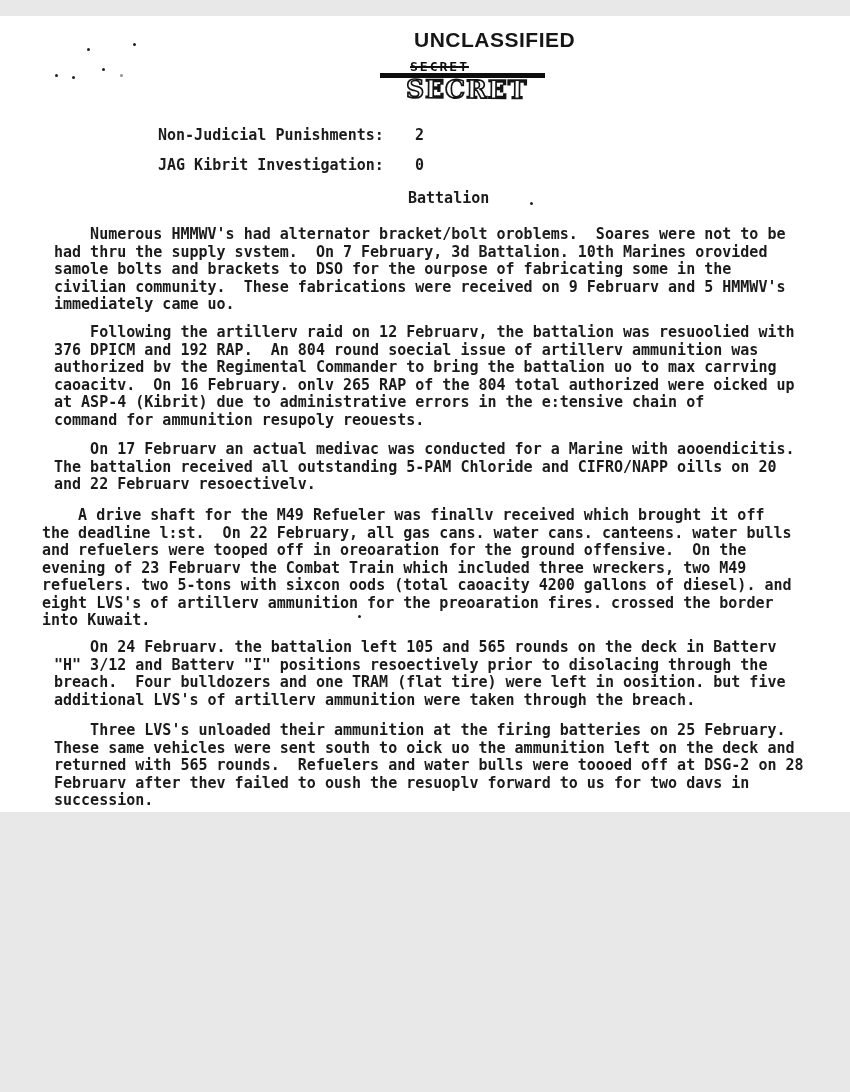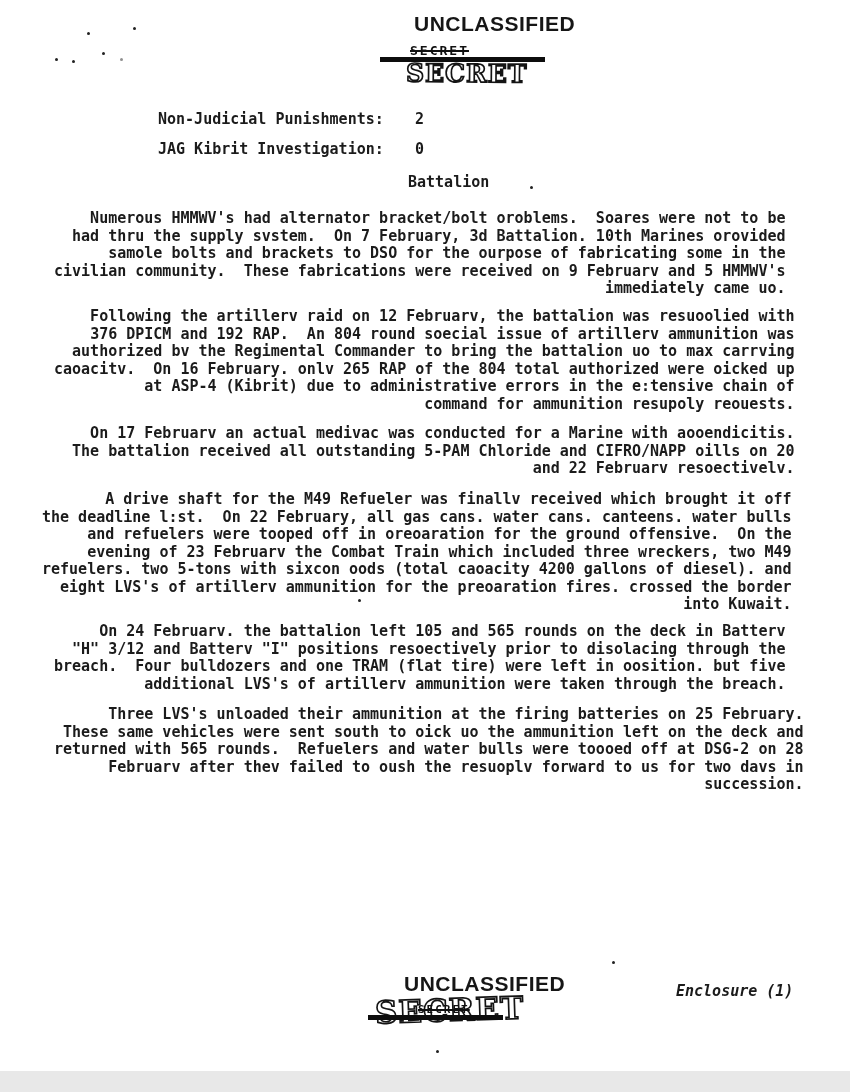--- a/index.html
+++ b/index.html
@@ -1,20 +1,20 @@
 <!DOCTYPE html>
 <html><head>
 <meta charset="utf-8">
 <style>
   html, body { margin: 0; padding: 0; background: #e8e8e8; }
   .page {
     position: relative;
     width: 850px;
-    height: 1071px;
-    margin: 0 auto;
+    height: 796px;
+    margin: 16px auto;
     background: #ffffff;
     overflow: hidden;
     font-family: "DejaVu Sans Mono", monospace;
     color: #1b1b1b;
   }
   .abs { position: absolute; }
 
   .classification {
     font-family: "Liberation Sans", sans-serif;
     font-weight: 700;
@@ -29,21 +29,20 @@
     white-space: pre;
     text-align: center;
   }
 
   .para {
     font-size: 15px;
     font-weight: 700;
     line-height: 17.5px;
     white-space: pre;
     letter-spacing: 0px;
-    text-align: right;
   }
 
   .enclosure {
     font-size: 15px;
     font-style: italic;
     font-weight: 700;
     white-space: pre;
   }
 
   

